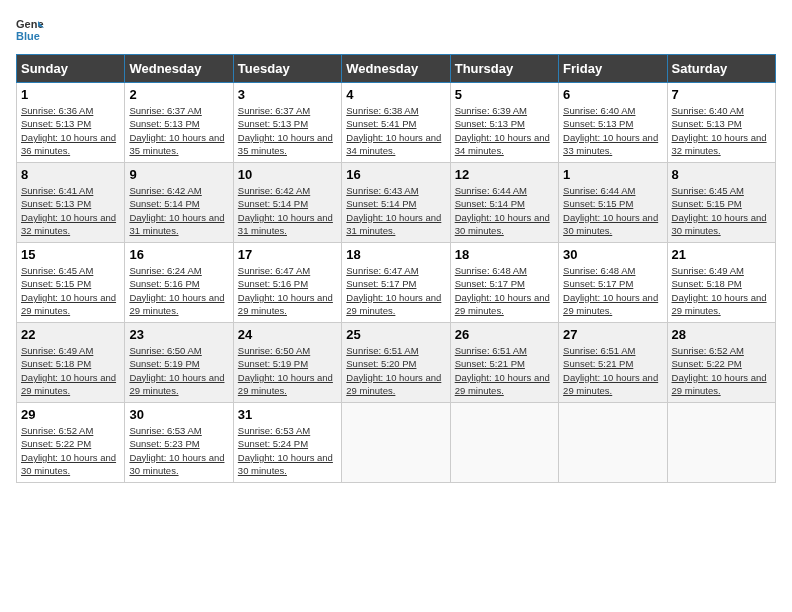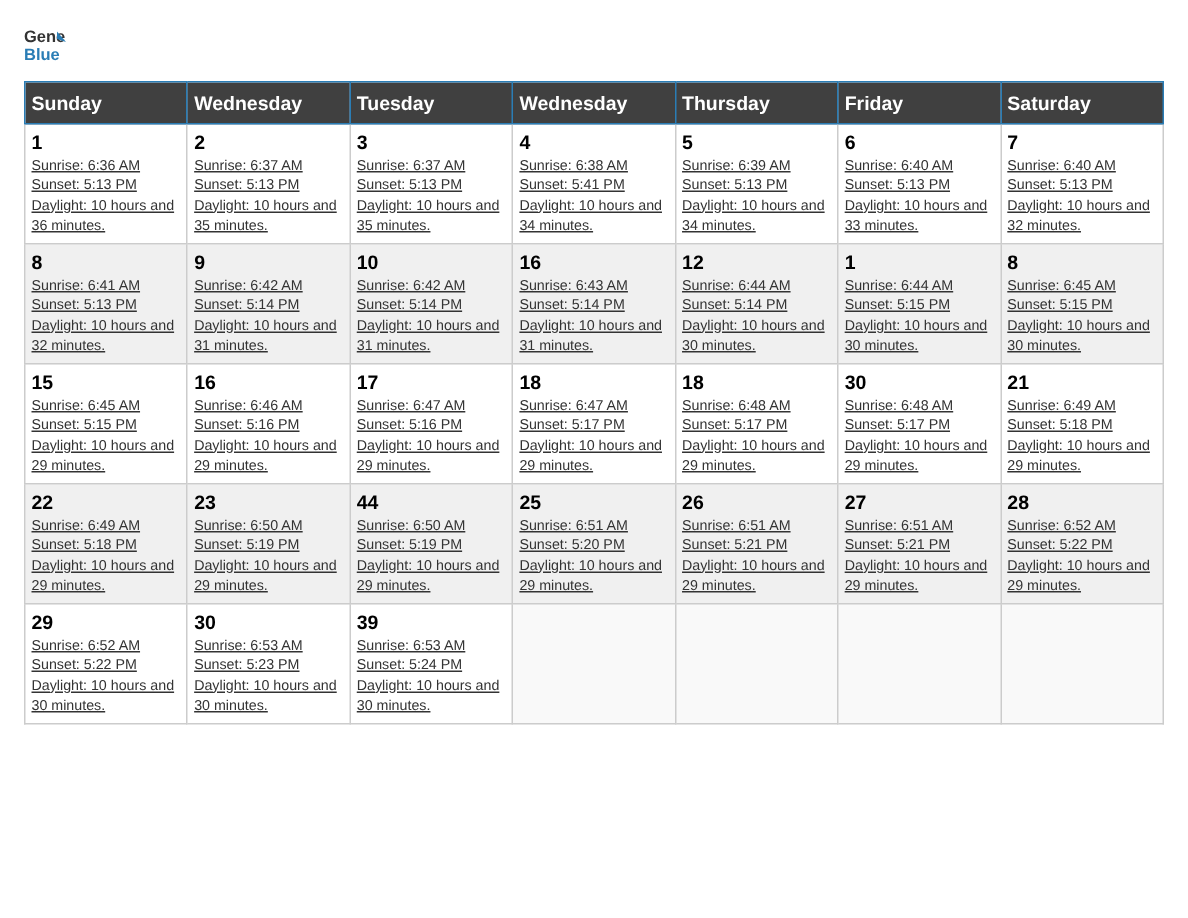--- a/index.html
+++ b/index.html
@@ -219,21 +219,21 @@
       <tr>
         <td>
           <span class="day-num">15</span>
           <div class="day-info">Sunrise: 6:45 AM
 Sunset: 5:15 PM
 Daylight: 10 hours
 and 29 minutes.</div>
         </td>
         <td>
           <span class="day-num">16</span>
-          <div class="day-info">Sunrise: 6:46 AM
+          <div class="day-info">Sunrise: 6:24 AM
 Sunset: 5:16 PM
 Daylight: 10 hours
 and 29 minutes.</div>
         </td>
         <td>
           <span class="day-num">17</span>
           <div class="day-info">Sunrise: 6:47 AM
 Sunset: 5:16 PM
 Daylight: 10 hours
 and 29 minutes.</div>
@@ -276,21 +276,21 @@
 and 29 minutes.</div>
         </td>
         <td>
           <span class="day-num">23</span>
           <div class="day-info">Sunrise: 6:50 AM
 Sunset: 5:19 PM
 Daylight: 10 hours
 and 29 minutes.</div>
         </td>
         <td>
-          <span class="day-num">44</span>
+          <span class="day-num">24</span>
           <div class="day-info">Sunrise: 6:50 AM
 Sunset: 5:19 PM
 Daylight: 10 hours
 and 29 minutes.</div>
         </td>
         <td>
           <span class="day-num">25</span>
           <div class="day-info">Sunrise: 6:51 AM
 Sunset: 5:20 PM
 Daylight: 10 hours
@@ -327,21 +327,21 @@
 and 30 minutes.</div>
         </td>
         <td>
           <span class="day-num">30</span>
           <div class="day-info">Sunrise: 6:53 AM
 Sunset: 5:23 PM
 Daylight: 10 hours
 and 30 minutes.</div>
         </td>
         <td>
-          <span class="day-num">39</span>
+          <span class="day-num">31</span>
           <div class="day-info">Sunrise: 6:53 AM
 Sunset: 5:24 PM
 Daylight: 10 hours
 and 30 minutes.</div>
         </td>
         <td class="empty-cell"></td>
         <td class="empty-cell"></td>
         <td class="empty-cell"></td>
         <td class="empty-cell"></td>
       </tr>

